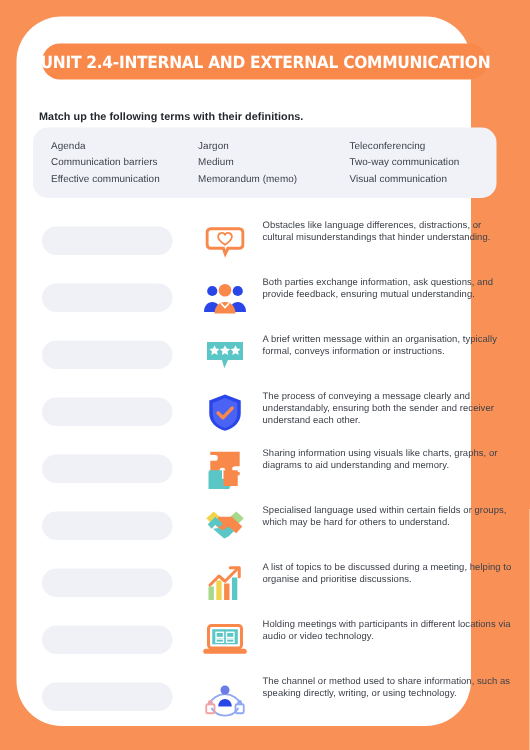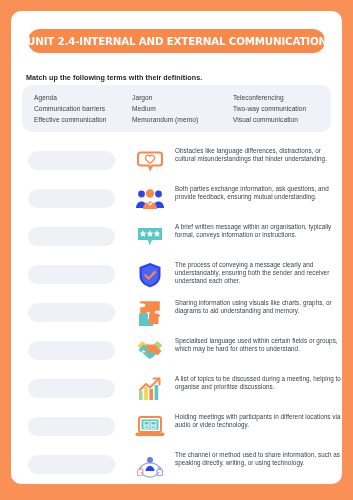--- a/index.html
+++ b/index.html
@@ -5,22 +5,22 @@
   * { margin:0; padding:0; box-sizing:border-box; }
   html,body { width:353px; height:500px; }
   body {
     background:#F99157;
     font-family:"Liberation Sans", sans-serif;
     overflow:hidden;
   }
   .page { position:relative; width:353px; height:500px; background:#F99157; }
   .card {
     position:absolute; left:11px; top:11px;
-    width:331px; height:473px;
-    background:#FFFFFF; border-radius:10px;
+    width:303px; height:473px;
+    background:#FFFFFF; border-radius:30px;
   }
   .title-banner {
     position:absolute; left:17px; top:18px;
     width:297px; height:24px;
     background:#F9884B; border-radius:12px;
     display:flex; align-items:center; justify-content:center;
   }
   .title-text {
     color:#FFFFFF;
     font-family:"DejaVu Sans", sans-serif;

